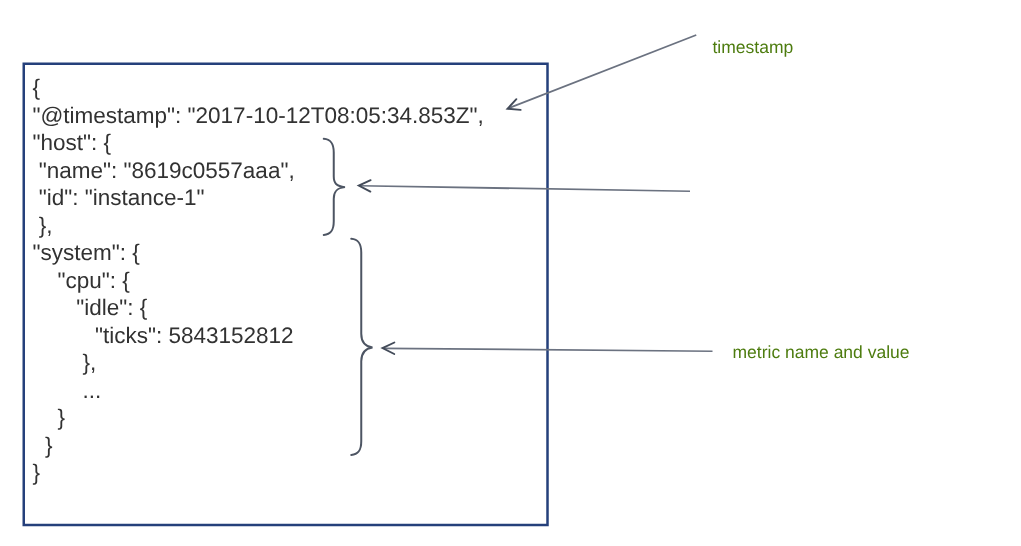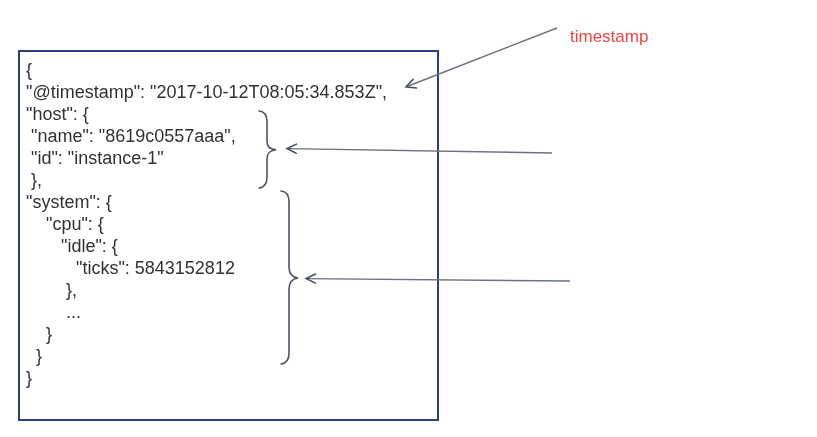--- a/index.html
+++ b/index.html
@@ -54,23 +54,23 @@
   }
   .head {
     fill: none;
     stroke: #434b59;
     stroke-width: 1.5;
     stroke-linejoin: miter;
     stroke-linecap: round;
   }
   .label {
     position: absolute;
-    font-size: 17px;
+    font-size: 14px;
     line-height: 20px;
-    color: #ef4444;
+    color: #4d7c0f;
     white-space: nowrap;
   }
   .label-timestamp { left: 570px; top: 27px; }
   .label-dimensions { left: 571px; top: 144px; }
   .label-metric { left: 586px; top: 271px; }
 </style>
 </head>
 <body>
 
 <div class="stage">
@@ -111,14 +111,15 @@
 
     <g>
       <line class="shaft" x1="570" y1="281" x2="307" y2="278.6"></line>
       <path class="head" d="M315.4,283.2 L306,278.5 L315.5,274"></path>
     </g>
   </svg>
 
   <div class="label label-timestamp">timestamp</div>
 
 
+  <div class="label label-metric">metric name and value</div>
 
 </div>
 
 </body></html>

